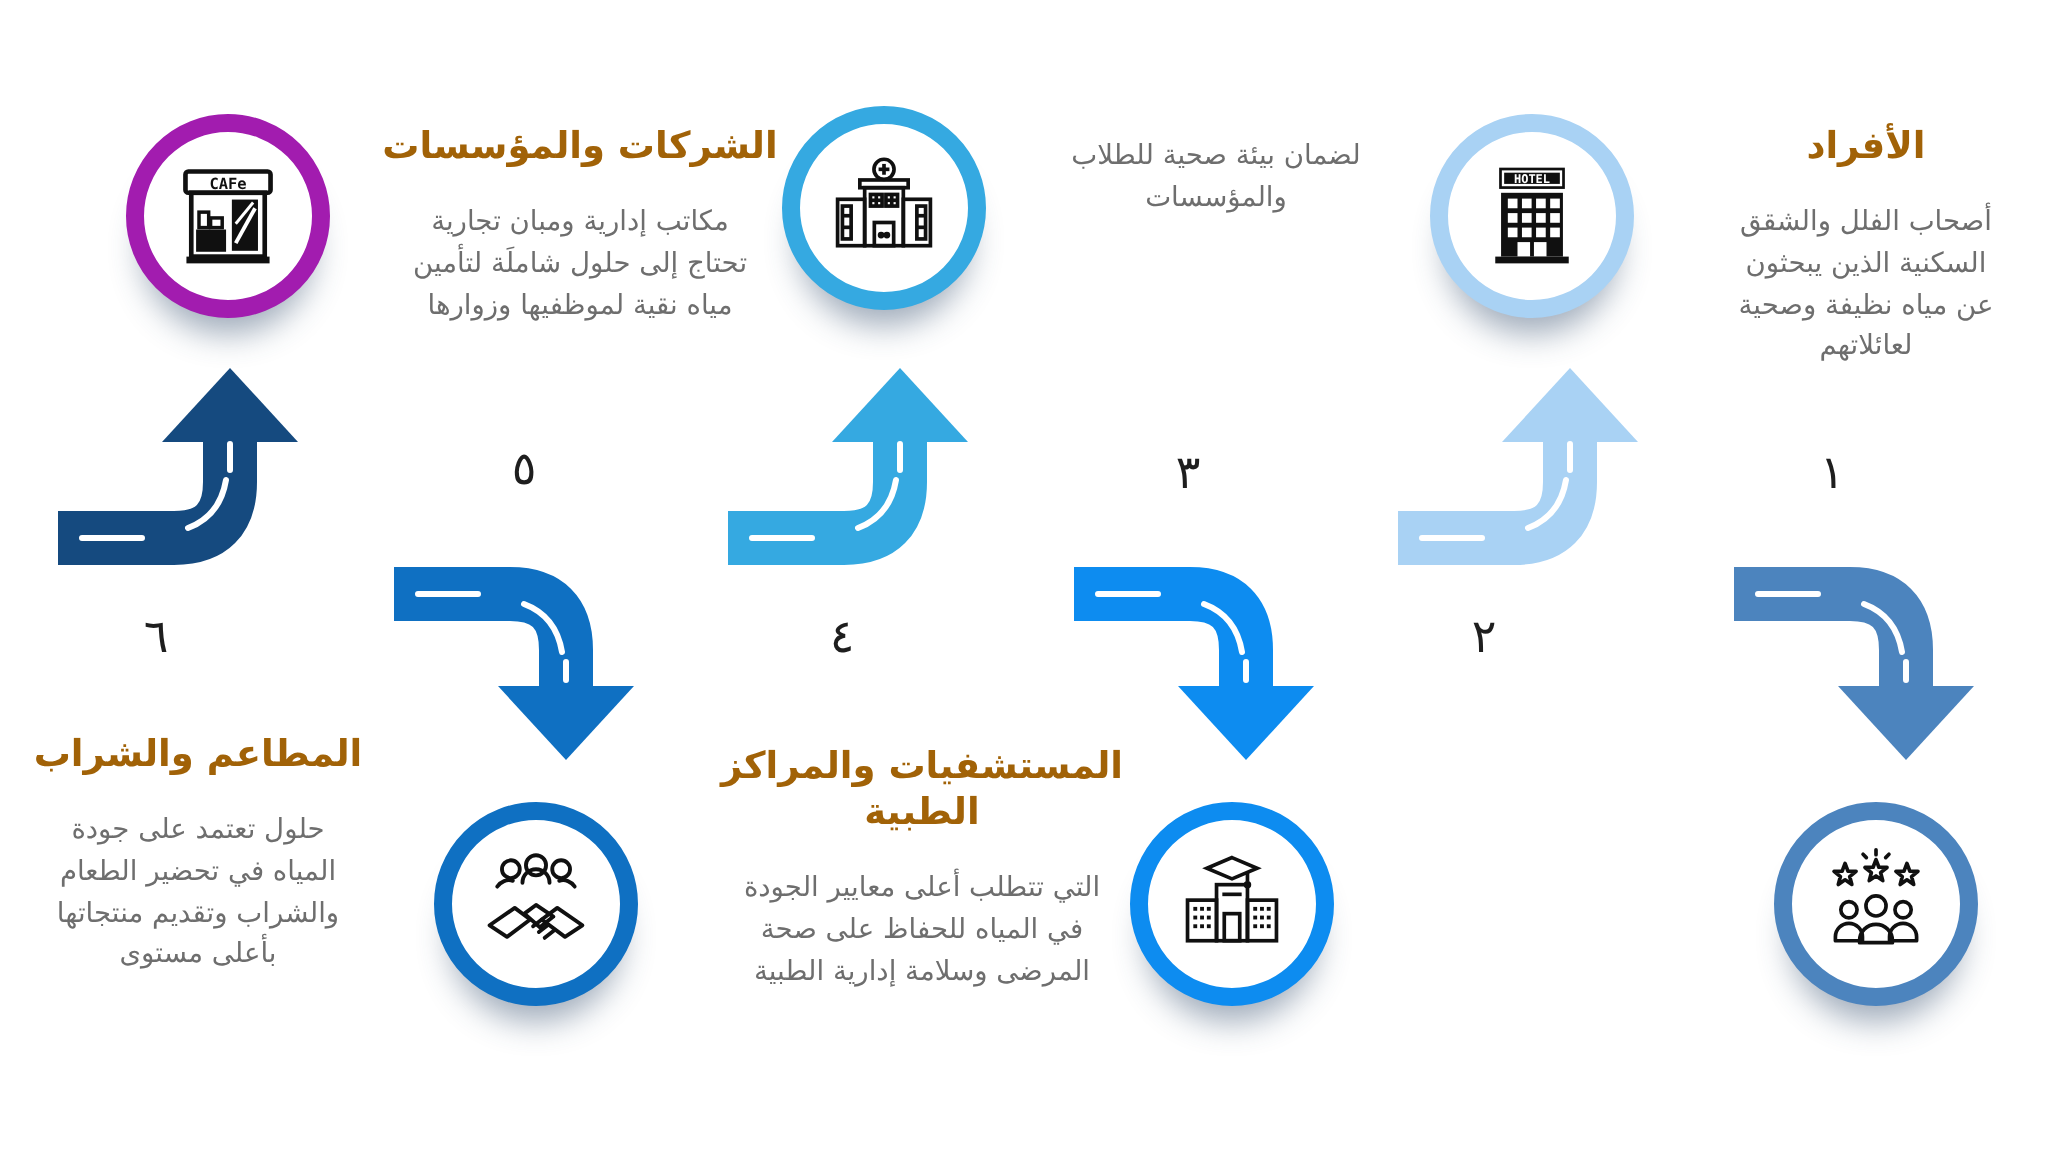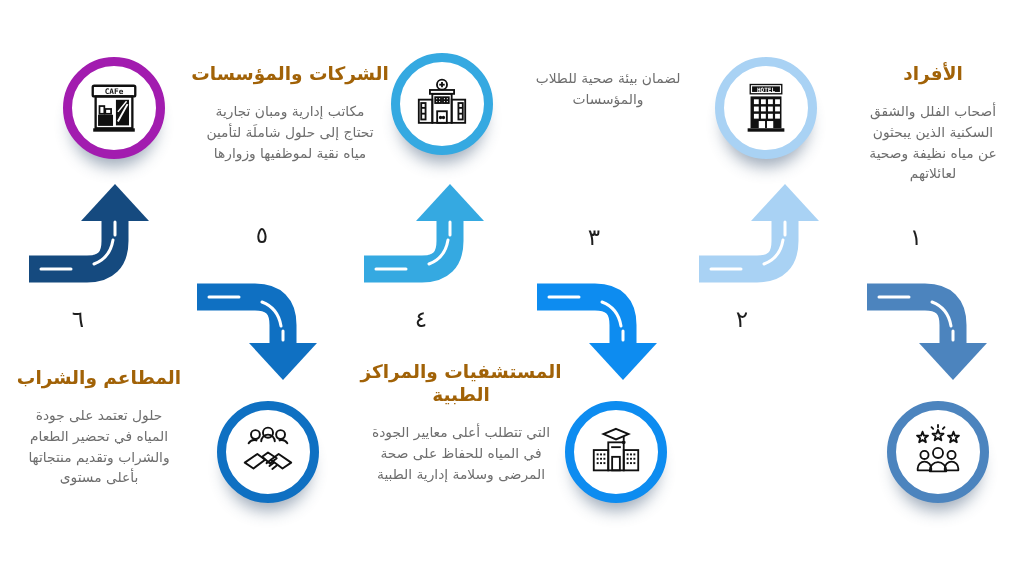--- a/index.html
+++ b/index.html
@@ -188,21 +188,21 @@
           <rect x="48" y="31.5" width="2" height="2"></rect>
         <rect x="41" y="36" width="2" height="2"></rect>
           <rect x="44.5" y="36" width="2" height="2"></rect>
           <rect x="48" y="36" width="2" height="2"></rect>
         <rect x="41" y="40.5" width="2" height="2"></rect>
           <rect x="44.5" y="40.5" width="2" height="2"></rect>
           <rect x="48" y="40.5" width="2" height="2"></rect>
       </g>
     </svg>
   </div>
-  <div class="tb" style="left:350px;top:360px;width:222px;">
+  <div class="tb" style="left:350px;top:372px;width:222px;">
     <div class="title">المستشفيات والمراكز الطبية</div>
     <div class="desc">التي تتطلب أعلى معايير الجودة في المياه للحفاظ على صحة المرضى وسلامة إدارية الطبية</div>
   </div>
   <div class="arrow-box" style="left: 533px; top: 276px; height: 118px; color: rgb(13, 140, 240);">
     <svg viewBox="0 0 150 118">
       <path d="M4 21 H62 Q90 21 90 49 V70" fill="none" stroke="currentColor" stroke-width="27"></path>
       <polygon points="56,67 124,67 90,104" fill="currentColor"></polygon>
       <path d="M16 21 H46 M69 26 Q85 32 88 50 M90 55 V64" fill="none" stroke="#ffffff" stroke-width="3" stroke-linecap="round"></path>
     </svg>
   </div>

